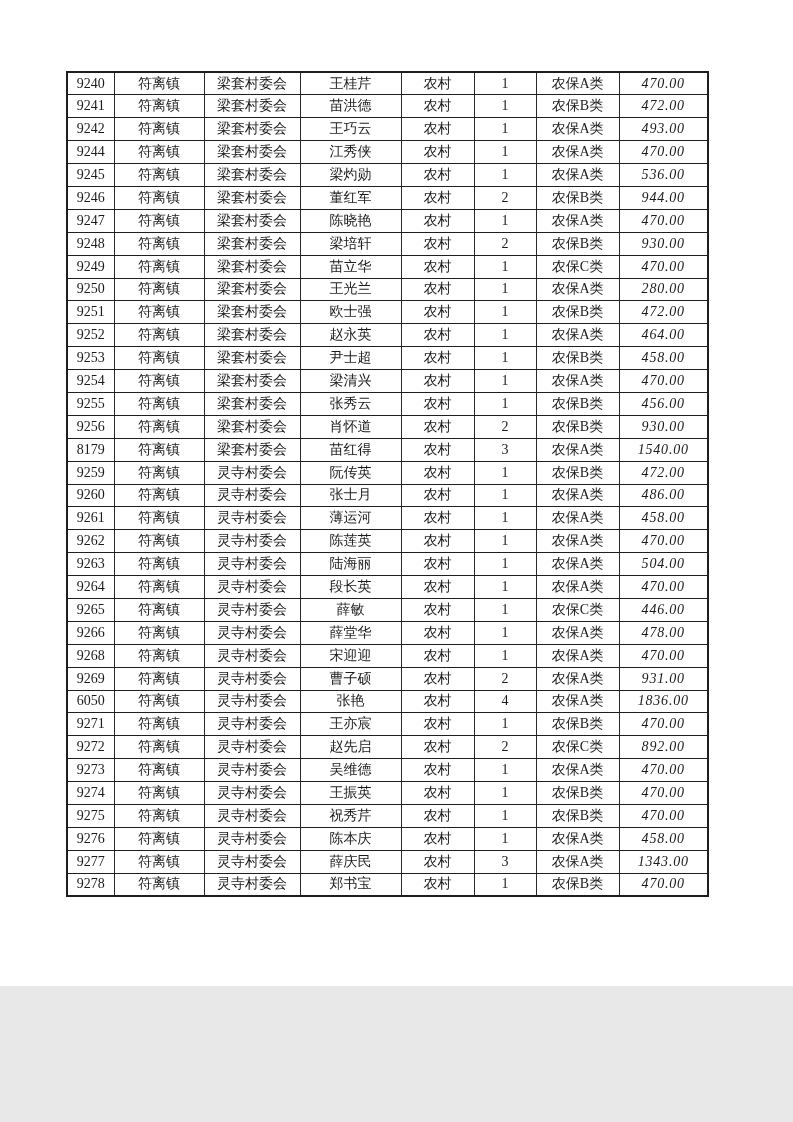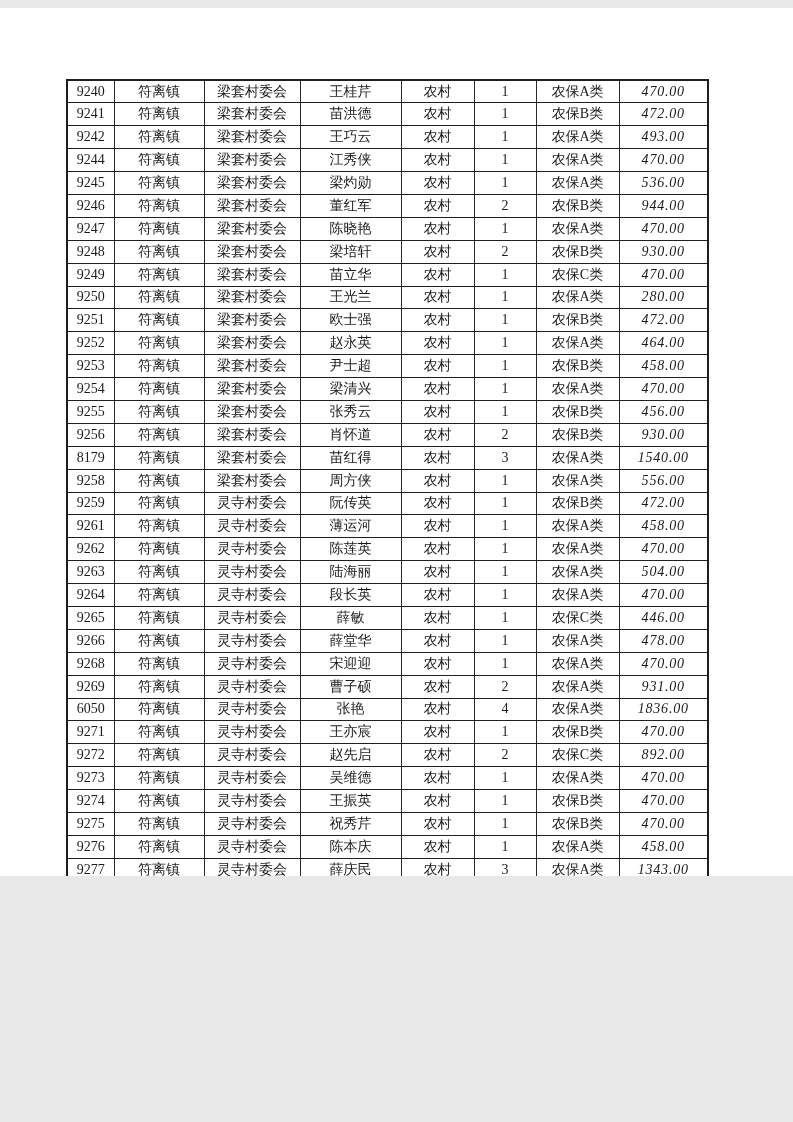--- a/index.html
+++ b/index.html
@@ -1,22 +1,22 @@
 <!DOCTYPE html>
 <html><head>
 <meta charset="utf-8">
 <style>
   * { margin: 0; padding: 0; box-sizing: border-box; }
   html, body { background: #e8e8e8; }
   .page {
     position: relative;
     width: 793px;
-    height: 868px;
+    height: 986px;
     background: #ffffff;
-    margin: 8px auto;
+    margin: 0 auto;
     overflow: hidden;
     font-family: "Liberation Serif", "DejaVu Serif", serif;
     color: #1b1b1b;
   }
   table.roster {
     position: absolute;
     left: 66px;
     top: 71px;
     width: 641px;
     border-collapse: collapse;
@@ -229,38 +229,38 @@
           <td class="c0">8179</td>
           <td class="c1">符离镇</td>
           <td class="c2">梁套村委会</td>
           <td class="c3">苗红得</td>
           <td class="c4">农村</td>
           <td class="c5">3</td>
           <td class="c6">农保A类</td>
           <td class="c7">1540.00</td>
         </tr>
         <tr>
-          <td class="c0">9258</td>
-          <td class="c1">符离镇</td>
-          <td class="c2">梁套村委会</td>
-          <td class="c3">周方侠</td>
-          <td class="c4">农村</td>
-          <td class="c5">1</td>
-          <td class="c6">农保A类</td>
-          <td class="c7">556.00</td>
-        </tr>
-        <tr>
           <td class="c0">9259</td>
           <td class="c1">符离镇</td>
           <td class="c2">灵寺村委会</td>
           <td class="c3">阮传英</td>
           <td class="c4">农村</td>
           <td class="c5">1</td>
           <td class="c6">农保B类</td>
           <td class="c7">472.00</td>
+        </tr>
+        <tr>
+          <td class="c0">9260</td>
+          <td class="c1">符离镇</td>
+          <td class="c2">灵寺村委会</td>
+          <td class="c3">张士月</td>
+          <td class="c4">农村</td>
+          <td class="c5">1</td>
+          <td class="c6">农保A类</td>
+          <td class="c7">486.00</td>
         </tr>
         <tr>
           <td class="c0">9261</td>
           <td class="c1">符离镇</td>
           <td class="c2">灵寺村委会</td>
           <td class="c3">薄运河</td>
           <td class="c4">农村</td>
           <td class="c5">1</td>
           <td class="c6">农保A类</td>
           <td class="c7">458.00</td>

